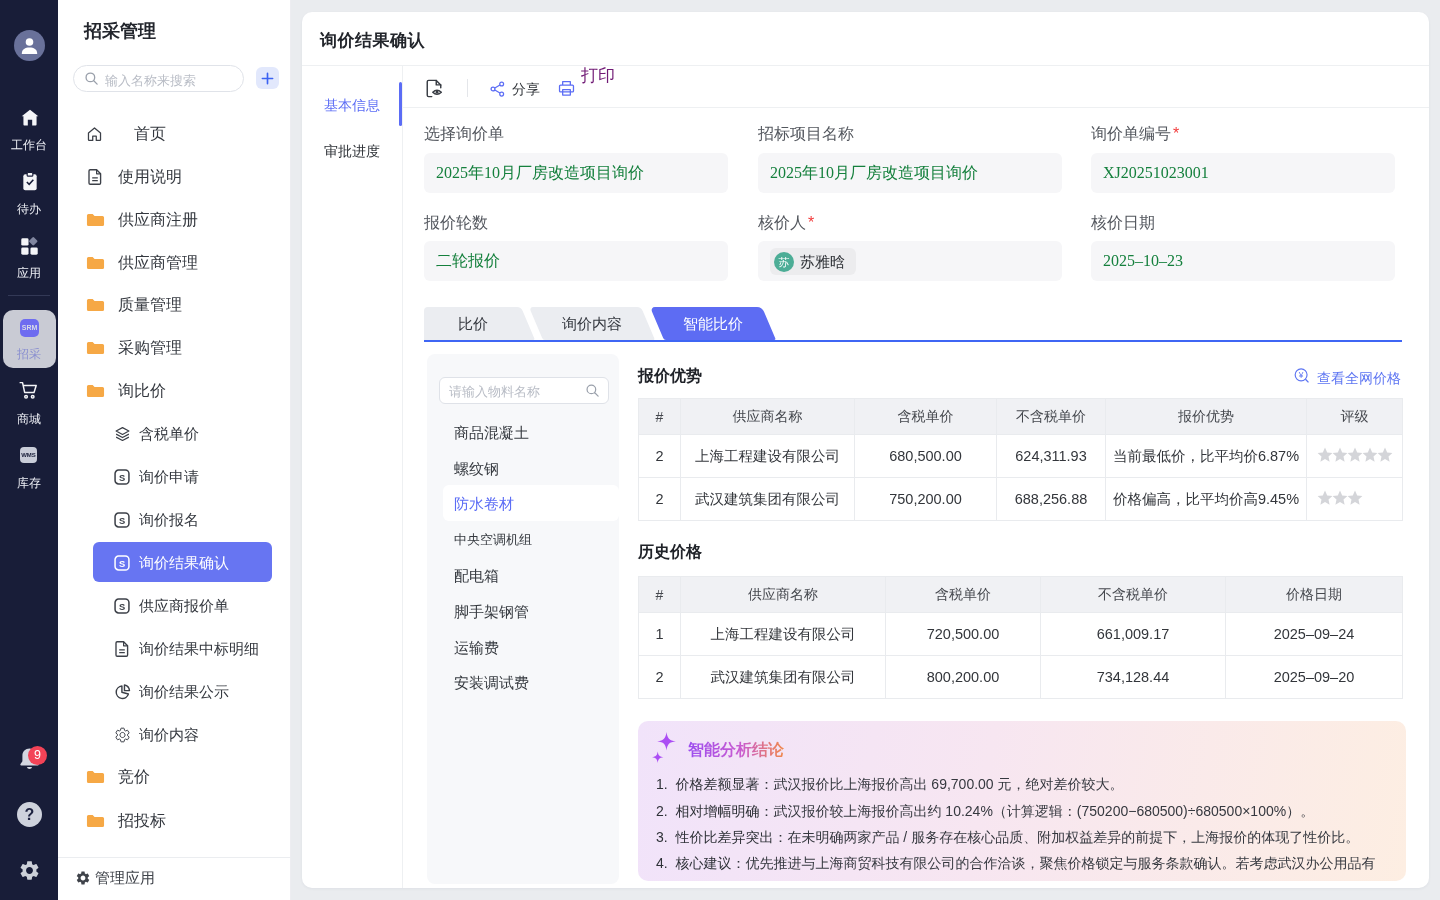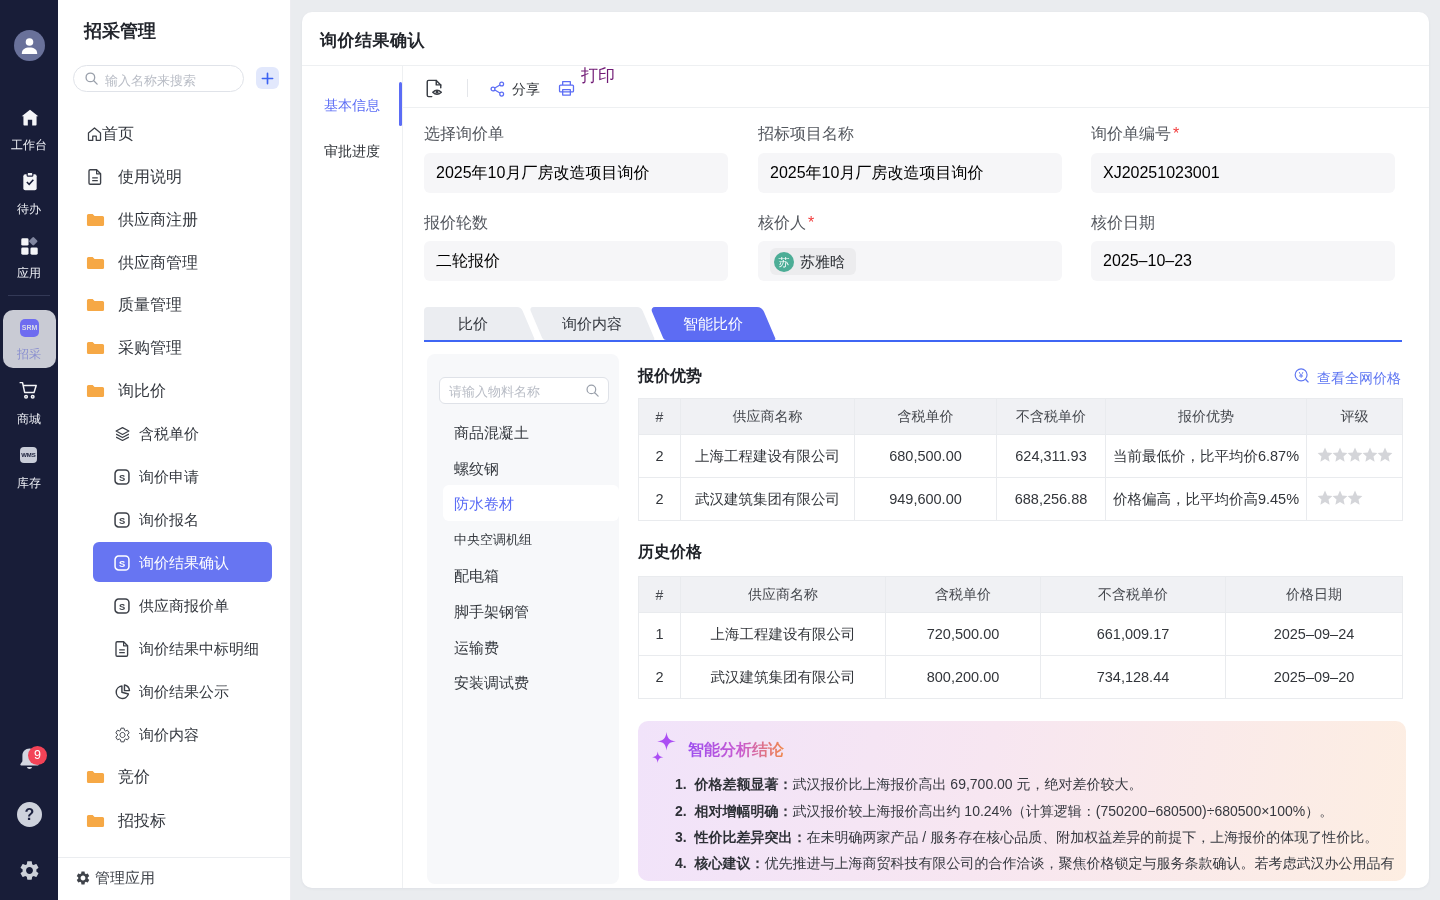--- a/index.html
+++ b/index.html
@@ -11,33 +11,33 @@
 .rail-label { position:absolute; width:58px; text-align:center; color:#eef0f6; font-size:12px; }
 
 #sidebar { position:absolute; left:58px; top:0; width:233px; height:900px; background:#ffffff; border-right:1px solid #ededf1; z-index:20; }
 .m-item { position:absolute; left:0; width:233px; height:43px; }
 .m-ico { position:absolute; top:50%; transform:translateY(-50%); }
 .m-txt { position:absolute; top:50%; transform:translateY(-50%); color:#34383f; font-size:16px; white-space:nowrap; }
 .m-txt2 { position:absolute; top:50%; transform:translateY(-50%); color:#34383f; font-size:15px; white-space:nowrap; }
 
 #card { position:absolute; left:302px; top:12px; width:1127px; height:876px; background:#ffffff; border-radius:10px; box-shadow:0 1px 3px rgba(40,50,80,.06); z-index:10; }
 .hdr-title { position:absolute; left:18px; top:17px; font-size:17px; font-weight:bold; color:#22252b; letter-spacing:.5px; }
-.field { position:absolute; width:304px; height:40px; background:#f6f6f8; border-radius:6px; font-size:16px; color:#000000; line-height:40px; padding-left:12px; white-space:nowrap; overflow:hidden; }
+.field { position:absolute; width:304px; height:40px; background:#f6f6f8; border-radius:6px; font-size:16px; color:#15803d; line-height:40px; padding-left:12px; white-space:nowrap; overflow:hidden;font-family:Liberation Serif, serif; }
 .flabel { position:absolute; font-size:16px; color:#53575e; white-space:nowrap; }
 .star-req { color:#f23c3c; margin-left:2px; }
 
 table.tb { border-collapse:collapse; table-layout:fixed; background:#fff; }
 table.tb th { background:#f0f1f4; font-weight:normal; font-size:14px; color:#45484e; border:1px solid #e9ebee; height:36px; text-align:center; }
 table.tb td { border:1px solid #e9ebee; font-size:14.5px; color:#33363b; height:43px; text-align:center; white-space:nowrap; }
 .h2t { font-size:16px; font-weight:bold; color:#202329; }
 
 #aipanel { position:absolute; left:336px; top:709px; width:768px; height:160px; border-radius:10px;
   background:linear-gradient(100deg,#f1e3fa 0%, #f7e6f1 45%, #fdeee2 100%); }
 .ai-line { position:absolute; left:18px; font-size:14px; color:#35383f; white-space:nowrap; }
-.ai-line b { font-weight:bold; color:#2e3137;margin-left:19px; }
+.ai-line b { font-weight:normal; color:#2e3137; }
 .grad-title { font-size:16px; font-weight:bold;
   background:linear-gradient(90deg,#9b4df0 0%, #c95bd0 55%, #f0884a 100%);
   -webkit-background-clip:text; background-clip:text; color:transparent; }
 </style>
 </head>
 <body>
 
 <div id="rail">
   <svg class="abs" style="left:14px;top:30px" width="31" height="31" viewBox="0 0 31 31">
     <circle cx="15.5" cy="15.5" r="15.5" fill="#69719a"></circle>
@@ -110,21 +110,21 @@
   <div class="abs" style="left:47px;top:72px;font-size:13px;color:#b9bdc6">输入名称来搜索</div>
   <div class="abs" style="left:198px;top:67px;width:23px;height:22px;background:#e2e8fc;border-radius:6px"></div>
   <svg class="abs" style="left:203px;top:72px" width="13" height="13" viewBox="0 0 14 14" stroke="#3c63f2" stroke-width="1.8" stroke-linecap="round">
       <path d="M7 1.5 V12.5 M1.5 7 H12.5"></path>
     </svg>
 
   <div class="m-item" style="top:112px">
     <svg class="m-ico" style="left:28px" width="17" height="17" viewBox="0 0 24 24" fill="none" stroke="#3c4048" stroke-width="1.8" stroke-linejoin="round">
       <path d="M3.5 10.5 L12 3.5 L20.5 10.5 V20 a1 1 0 0 1 -1 1 H14.5 V15 H9.5 V21 H4.5 a1 1 0 0 1 -1-1 Z"></path>
     </svg>
-    <div class="m-txt" style="left:44px">首页</div>
+    <div class="m-txt" style="left:76px">首页</div>
   </div>
   <div class="m-item" style="top:155px">
     <svg class="m-ico" style="left:29px" width="16" height="17" viewBox="0 0 20 21" fill="none" stroke="#3c4048" stroke-width="1.7" stroke-linejoin="round">
       <path d="M4 1.5 H12 L17 6.5 V18 a1.5 1.5 0 0 1 -1.5 1.5 H4 A1.5 1.5 0 0 1 2.5 18 V3 A1.5 1.5 0 0 1 4 1.5 Z"></path>
       <path d="M12 1.5 V6.5 H17 M6.5 11.5 H13.5 M6.5 15 H13.5" stroke-width="1.5"></path>
     </svg>
     <div class="m-txt" style="left:60px">使用说明</div>
   </div>
   <div class="m-item" style="top:198px">
     <svg class="m-ico" style="left:28px" width="19" height="16" viewBox="0 0 20 16">
@@ -343,21 +343,21 @@
         <path d="M8 0.6 L10.2 5.4 15.4 6 11.5 9.5 12.6 14.7 8 12 3.4 14.7 4.5 9.5 0.6 6 5.8 5.4 Z"></path>
         <path d="M23 0.6 L25.2 5.4 30.4 6 26.5 9.5 27.6 14.7 23 12 18.4 14.7 19.5 9.5 15.6 6 20.8 5.4 Z"></path>
         <path d="M38 0.6 L40.2 5.4 45.4 6 41.5 9.5 42.6 14.7 38 12 33.4 14.7 34.5 9.5 30.6 6 35.8 5.4 Z"></path>
         <path d="M53 0.6 L55.2 5.4 60.4 6 56.5 9.5 57.6 14.7 53 12 48.4 14.7 49.5 9.5 45.6 6 50.8 5.4 Z"></path>
         <path d="M68 0.6 L70.2 5.4 75.4 6 71.5 9.5 72.6 14.7 68 12 63.4 14.7 64.5 9.5 60.6 6 65.8 5.4 Z"></path>
       </svg></td>
         </tr>
     <tr>
           <td>2</td>
           <td>武汉建筑集团有限公司</td>
-          <td>949,600.00</td>
+          <td>750,200.00</td>
           <td>688,256.88</td>
           <td>价格偏高，比平均价高9.45%</td>
       <td style="text-align:left;padding-left:10px"><svg width="46" height="16" viewBox="0 0 46 16" fill="#d4d5d9">
         <path d="M8 0.6 L10.2 5.4 15.4 6 11.5 9.5 12.6 14.7 8 12 3.4 14.7 4.5 9.5 0.6 6 5.8 5.4 Z"></path>
         <path d="M23 0.6 L25.2 5.4 30.4 6 26.5 9.5 27.6 14.7 23 12 18.4 14.7 19.5 9.5 15.6 6 20.8 5.4 Z"></path>
         <path d="M38 0.6 L40.2 5.4 45.4 6 41.5 9.5 42.6 14.7 38 12 33.4 14.7 34.5 9.5 30.6 6 35.8 5.4 Z"></path>
       </svg></td>
         </tr>
   </tbody>
     </table>

